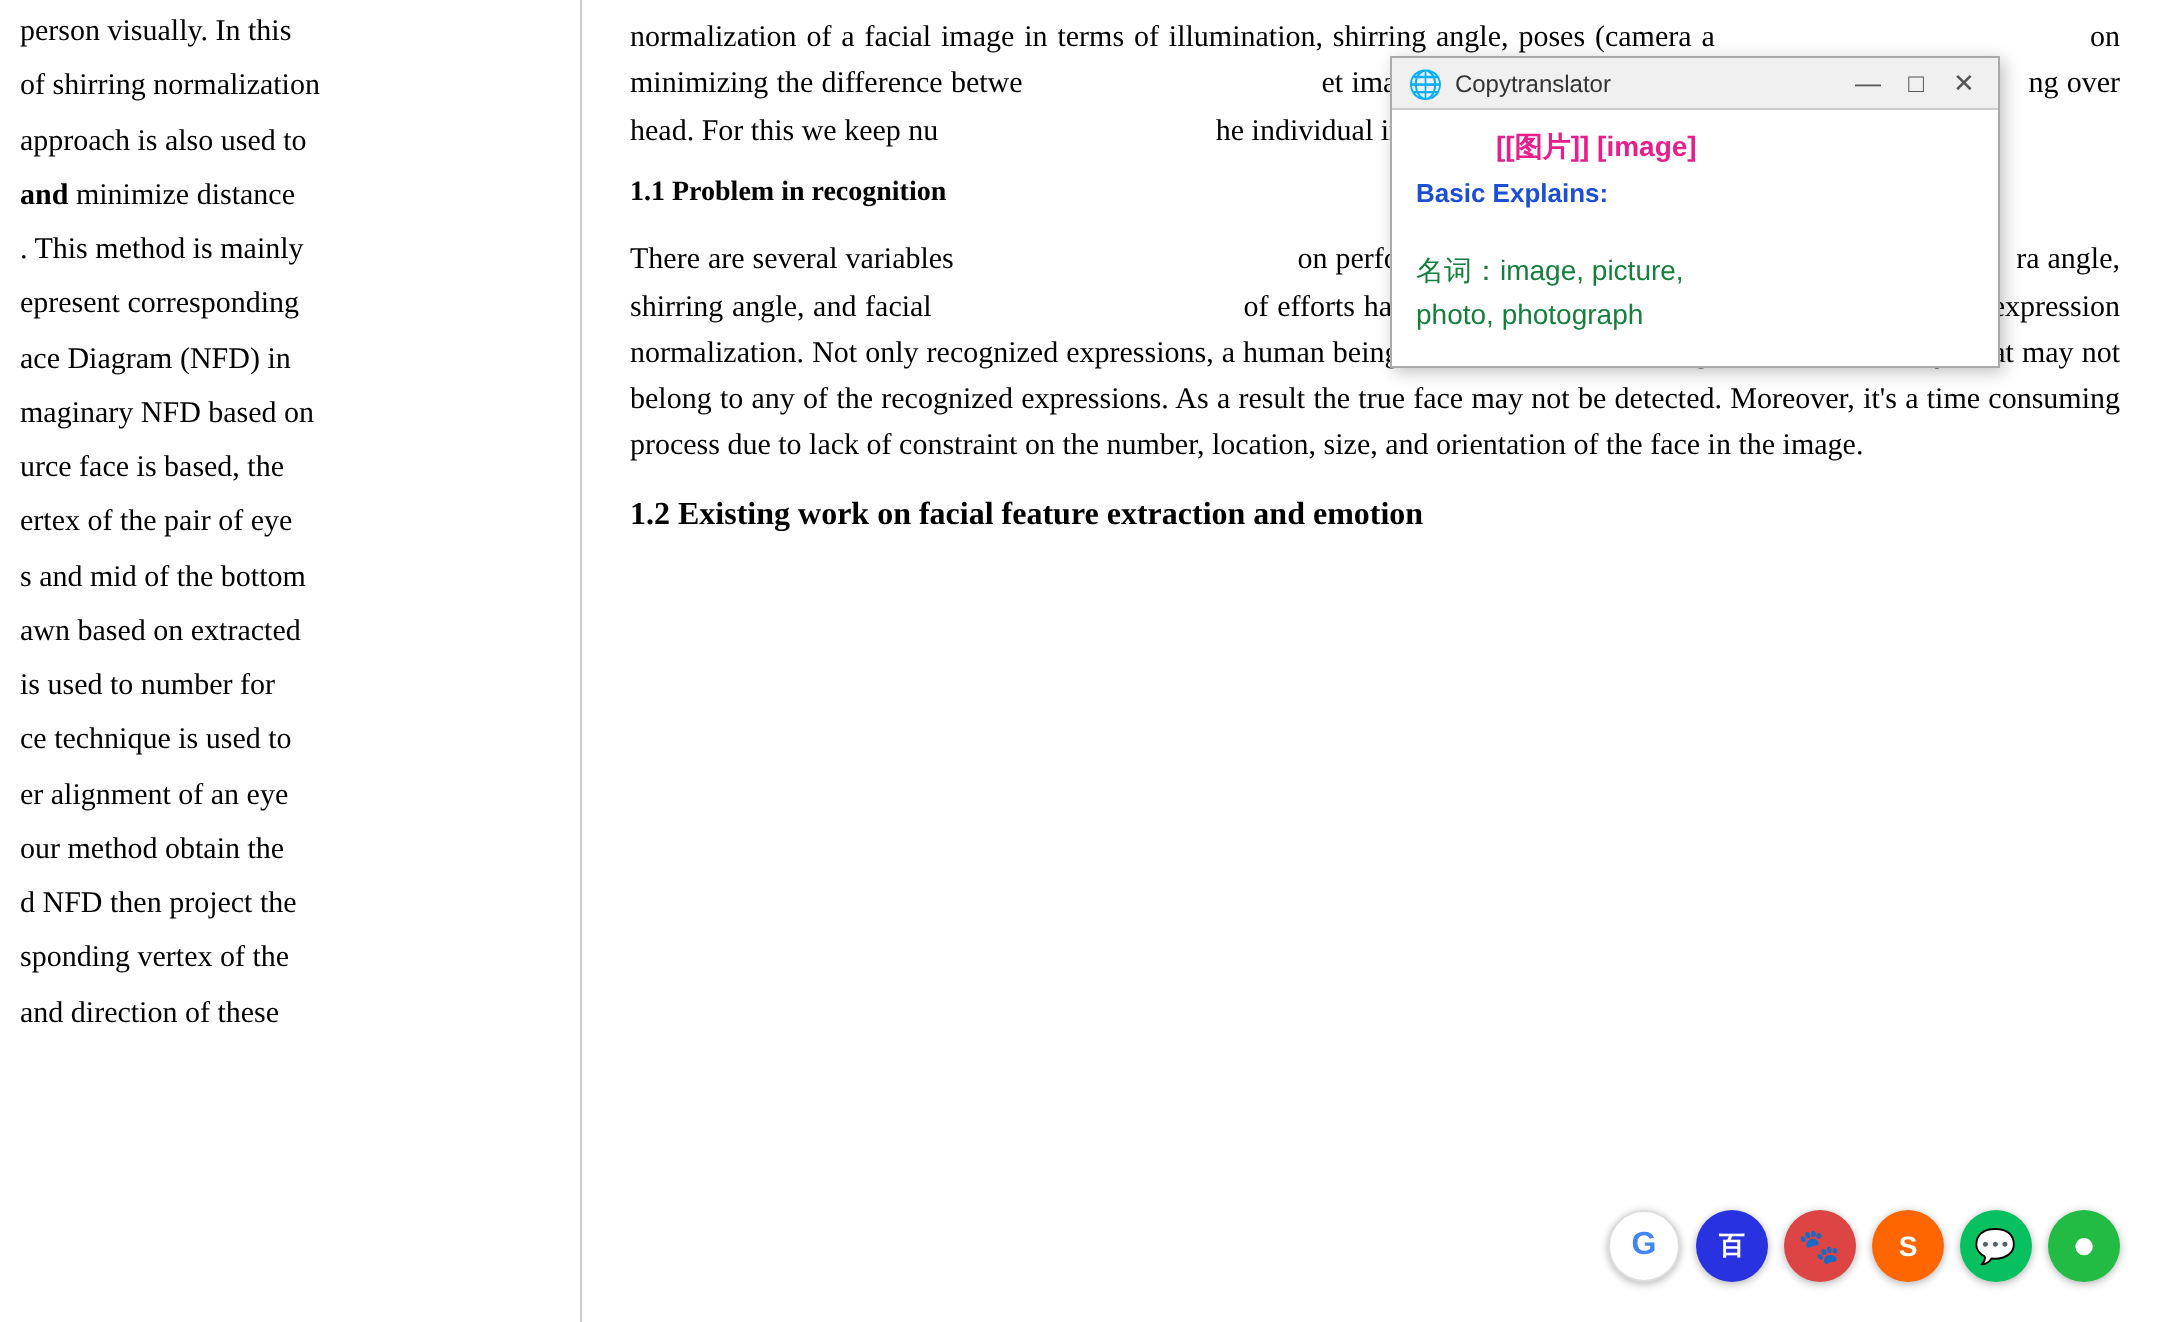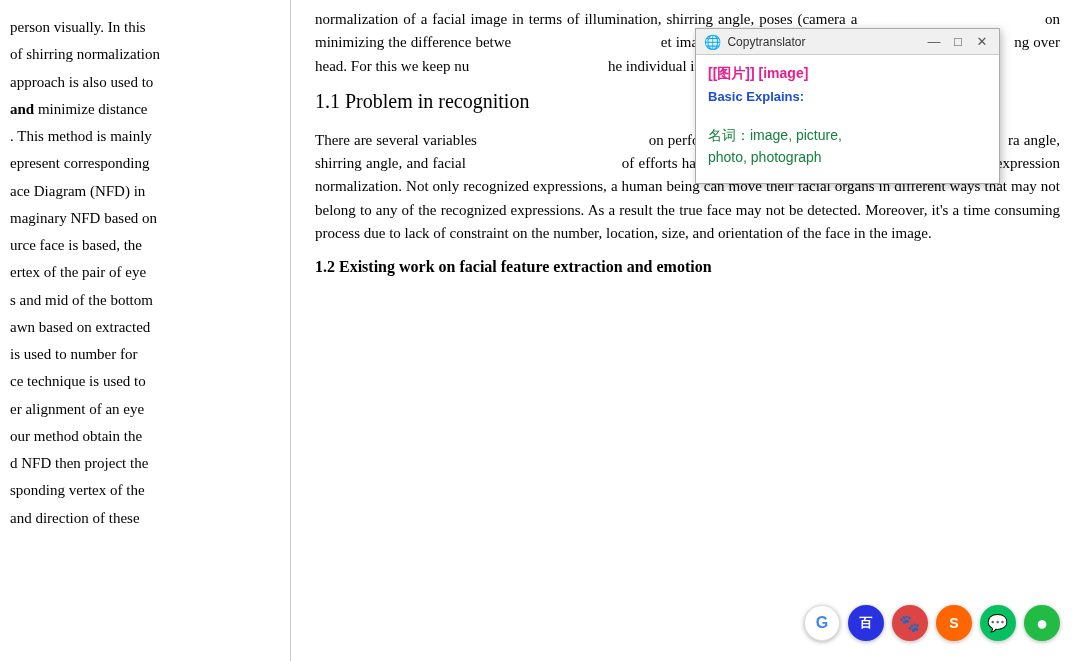--- a/index.html
+++ b/index.html
@@ -22,21 +22,21 @@
       padding: 0;
     }
 
     
     .left-column {
       position: absolute;
       top: 0;
       left: 0;
       width: 270px;
       height: 545px;
-      padding: 16px 10px;
+      padding: 5px 10px;
       font-size: 15px;
       line-height: 1.55;
       color: #000;
       font-family: "Times New Roman", Times, serif;
       text-align: justify;
       overflow: hidden;
     }
 
     .left-column p {
       margin-bottom: 4px;
@@ -52,22 +52,22 @@
       padding: 8px 20px 8px 10px;
       font-size: 15px;
       line-height: 1.55;
       color: #000;
       font-family: "Times New Roman", Times, serif;
       text-align: justify;
       overflow: hidden;
     }
 
     .main-column .section-title {
-      font-weight: normal;
-      font-size: 20px;
+      font-weight: bold;
+      font-size: 14px;
       margin: 6px 0 12px 0;
     }
 
     .main-column p {
       margin-bottom: 8px;
     }
 
     
     .copytranslator-popup {
       position: absolute;
@@ -121,20 +121,21 @@
     .popup-body {
       padding: 10px 12px 14px 12px;
     }
 
     .popup-original {
       color: #e91e8c;
       font-size: 14px;
       font-weight: bold;
       margin-bottom: 6px;
       font-family: Arial, sans-serif;
+      margin-left: 40px;
     }
 
     .popup-basic-explains-label {
       color: #1d4ed8;
       font-size: 13px;
       font-weight: bold;
       margin-bottom: 20px;
       font-family: Arial, sans-serif;
     }
 

